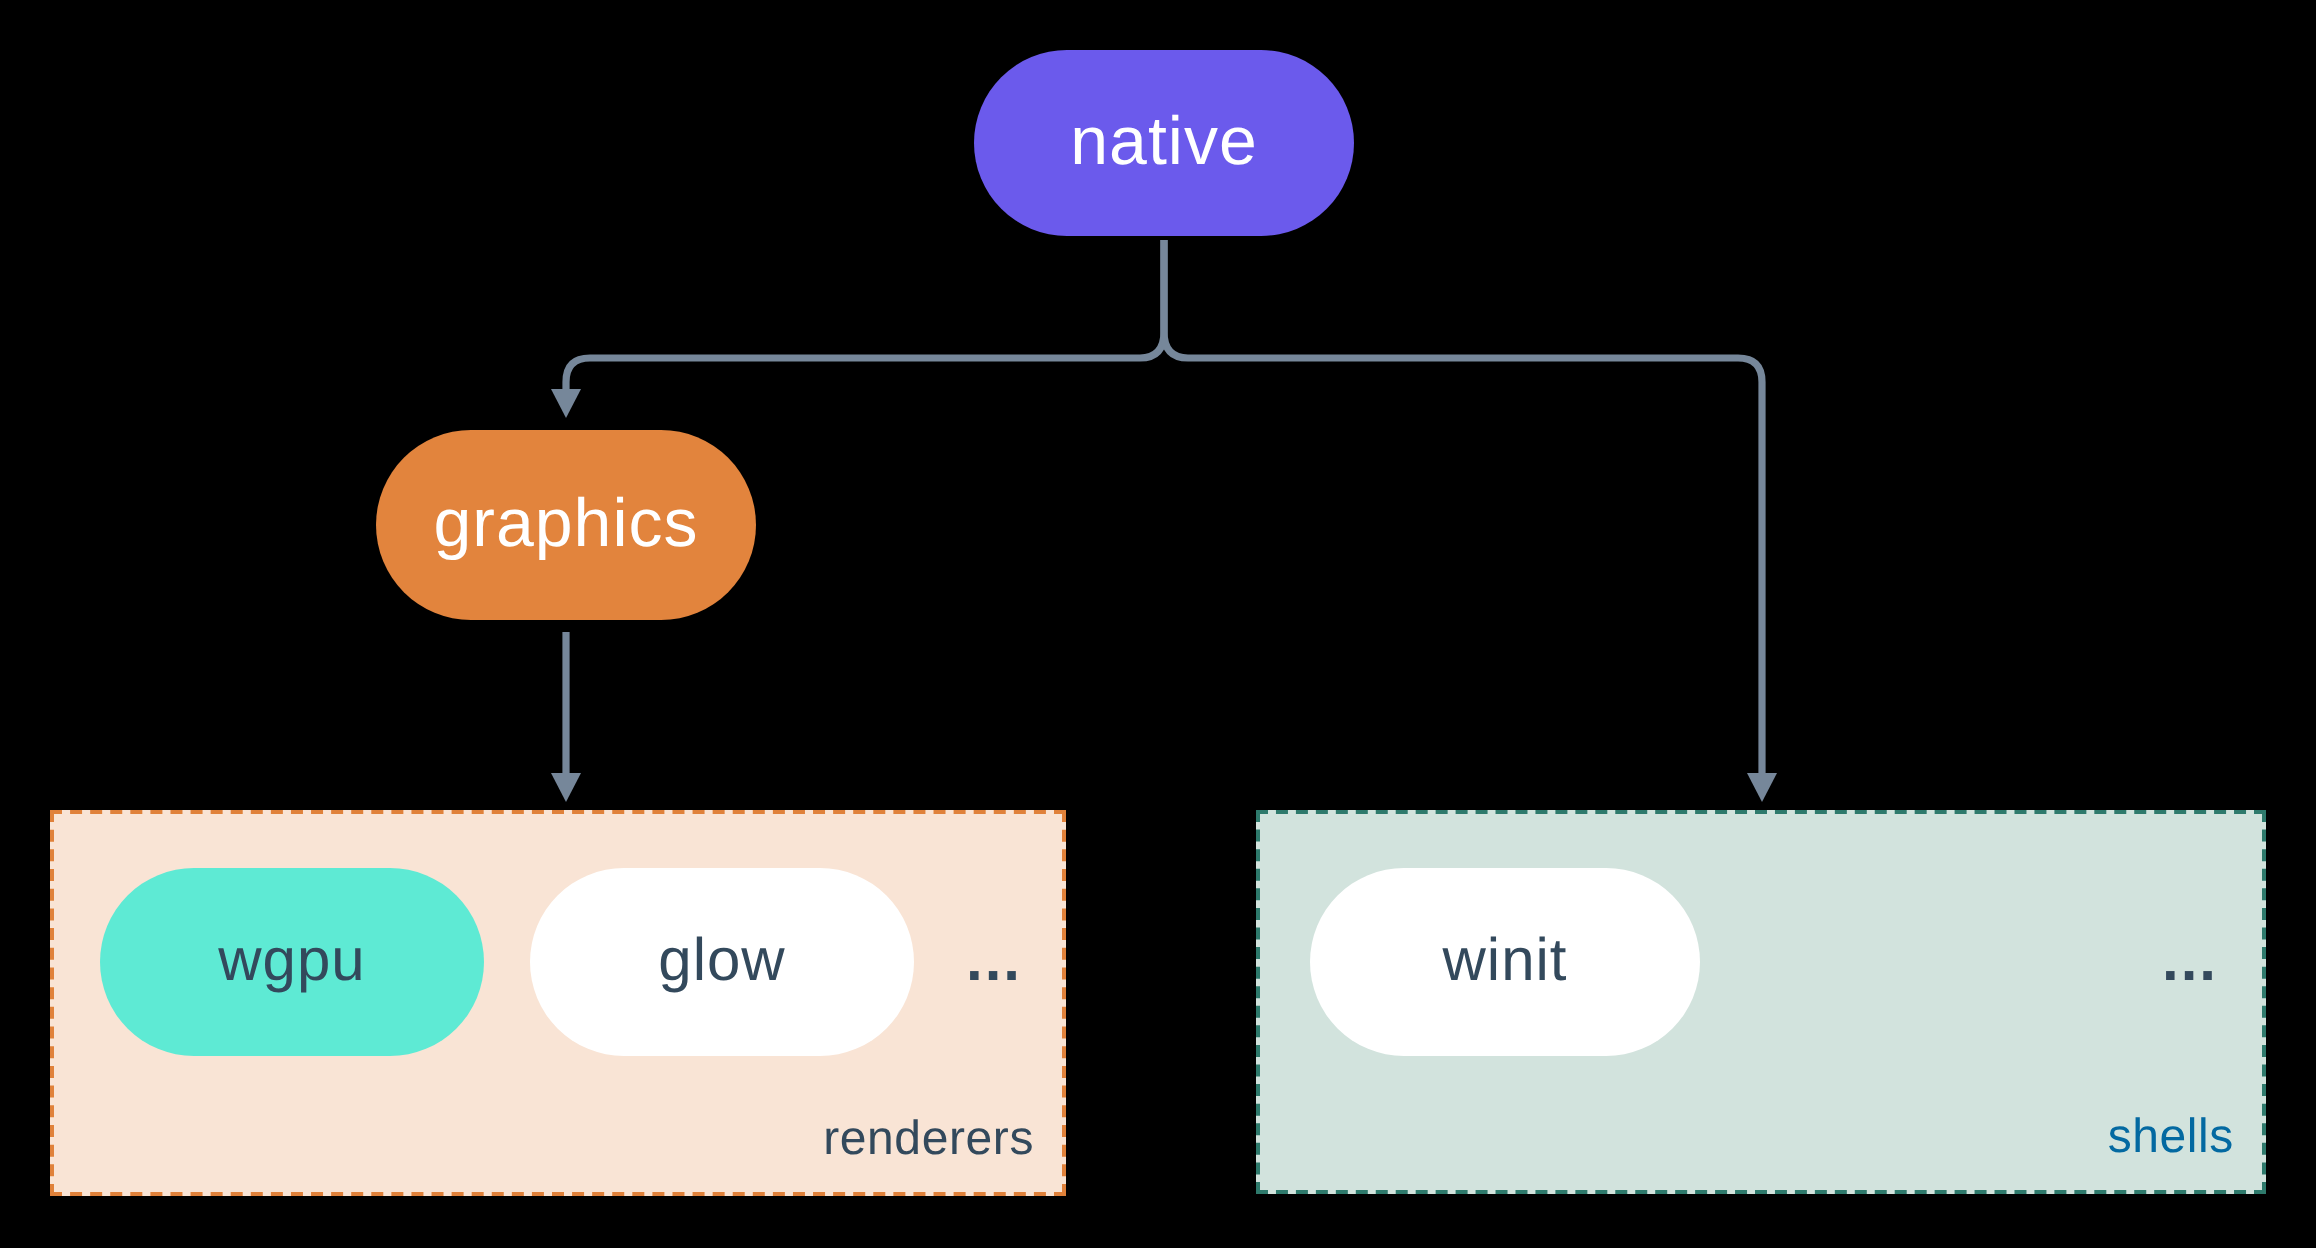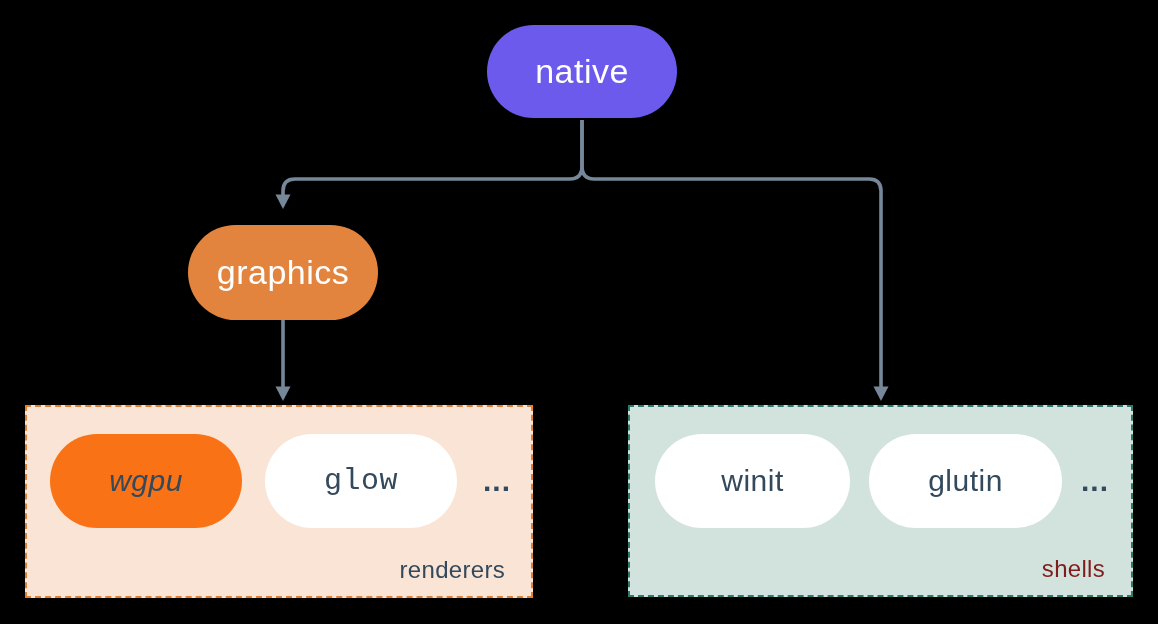--- a/index.html
+++ b/index.html
@@ -26,60 +26,60 @@
     position: absolute;
     border-radius: 999px;
     display: flex;
     align-items: center;
     justify-content: center;
     color: #ffffff;
     font-size: 34px;
     letter-spacing: 0.5px;
   }
   #node-native  { left: 487px; top: 25px;  width: 190px; height: 93px; }
-  #node-graphics{ left: 188px; top: 225px; width: 190px; height: 95px; }
+  #node-graphics{ left: 188px; top: 215px; width: 190px; height: 95px; }
   .group-box {
     position: absolute;
     box-sizing: border-box;
     border-width: 2.5px;
     border-style: dashed;
   }
   #group-renderers { left: 25px;  top: 405px; width: 508px; height: 193px; }
   #group-shells    { left: 628px; top: 405px; width: 505px; height: 192px; }
   .item-pill {
     position: absolute;
     top: 27px;
     height: 94px;
     border-radius: 999px;
     display: flex;
     align-items: center;
     justify-content: center;
     font-size: 30px;
     letter-spacing: 0.5px;
   }
   #pill-wgpu   { left: 23px;  width: 192px; }
-  #pill-glow   { left: 238px; width: 192px; font-family: Liberation Mono, monospace; }
+  #pill-glow   { left: 238px; width: 192px; }
   #pill-winit  { left: 25px;  width: 195px; }
   #pill-glutin { left: 239px; width: 193px; }
   .ellipsis {
     position: absolute;
     top: 27px;
     height: 94px;
     display: flex;
     align-items: center;
     justify-content: center;
     font-size: 30px;
     font-weight: bold;
     letter-spacing: 1px;
   }
   #ellipsis-renderers { right: 14px; width: 40px; }
   #ellipsis-shells    { right: 16px; width: 40px; }
   .group-label {
     position: absolute;
-    right: 26px;
+    right: 14px;
     bottom: 12px;
     font-size: 24px;
     letter-spacing: 0.3px;
   }
 </style>
 </head>
 <body>
 
 <div id="canvas">
 
@@ -97,34 +97,31 @@
 
   <div id="node-native" class="node" style="background-color: rgb(107, 90, 236); color: rgb(255, 255, 255);">
     <span>native</span>
   </div>
 
   <div id="node-graphics" class="node" style="background-color: rgb(226, 132, 61); color: rgb(255, 255, 255);">
     <span>graphics</span>
   </div>
 
   <div id="group-renderers" class="group-box" style="background-color: rgb(249, 228, 213); border-color: rgb(224, 129, 58);">
-    <div id="pill-wgpu" class="item-pill" style="background-color: #f97316; color: rgb(51, 73, 92); font-style: italic;">
+    <div id="pill-wgpu" class="item-pill" style="background-color: #5eead4; color: rgb(51, 73, 92);">
       <span>wgpu</span>
     </div>
     <div id="pill-glow" class="item-pill" style="background-color: rgb(255, 255, 255); color: rgb(51, 73, 92);">
       <span>glow</span>
     </div>
     <div id="ellipsis-renderers" class="ellipsis" style="color: rgb(51, 73, 92);">...</div>
     <div class="group-label" style="color: rgb(51, 73, 92);">renderers</div>
   </div>
 
   <div id="group-shells" class="group-box" style="background-color: rgb(210, 227, 221); border-color: rgb(46, 122, 108); text-align: center;">
     <div id="pill-winit" class="item-pill" style="background-color: rgb(255, 255, 255); color: rgb(51, 73, 92);">
       <span>winit</span>
     </div>
-    <div id="pill-glutin" class="item-pill" style="background-color: rgb(255, 255, 255); color: rgb(51, 73, 92);">
-      <span>glutin</span>
-    </div>
     <div id="ellipsis-shells" class="ellipsis" style="color: rgb(51, 73, 92);">...</div>
-    <div class="group-label" style="color: #7f1d1d;">shells</div>
+    <div class="group-label" style="color: #0369a1;">shells</div>
   </div>
 
 </div>
 
 </body></html>

